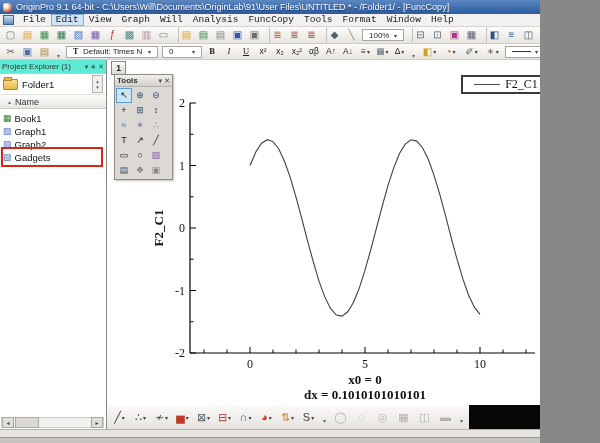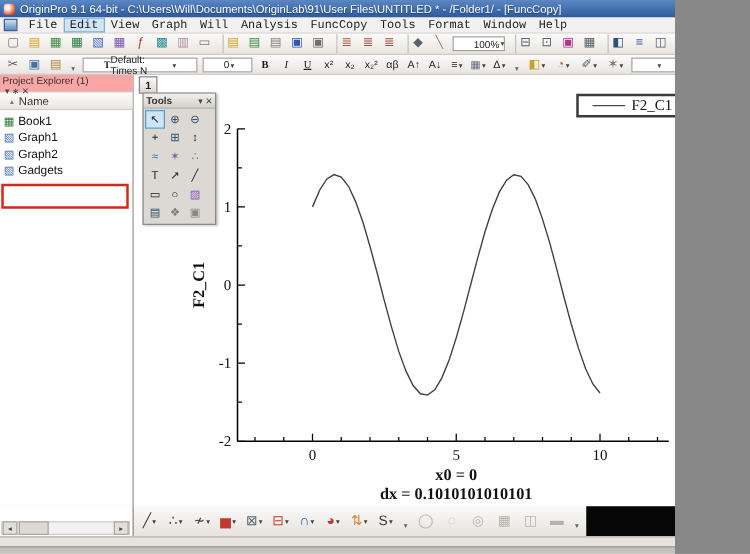--- a/index.html
+++ b/index.html
@@ -20,29 +20,29 @@
   .tb2{top:44px;height:16px;padding-left:2px;}
   .tgroup{display:flex;align-items:center;height:100%;}
   .ti{width:15px;height:14px;display:flex;align-items:center;justify-content:center;border:1px solid transparent;flex:0 0 auto;}
   .ti[data-sep="true"]{margin-left:6px;border-left:1px solid #c4c1bc;border-radius:0;}
   .tg{font-size:10px;line-height:10px;}
   .tg2{font-size:8.5px;line-height:9px;}
   .ti[data-st="b"] .tg2{font-weight:bold;font-family:"Liberation Serif",serif;}
   .ti[data-st="i"] .tg2{font-style:italic;font-family:"Liberation Serif",serif;}
   .ti[data-st="u"] .tg2{text-decoration:underline;font-family:"Liberation Serif",serif;}
   .dd{font-size:6px;color:#444;margin-left:1px;}
-  .combo{height:12px;background:#fff;border:1px solid #a8a5a0;display:flex;align-items:center;font-size:8px;color:#222;padding:0 16px;justify-content:space-between;box-sizing:border-box;margin:0 2px;flex:0 0 auto;}
+  .combo{height:12px;background:#fff;border:1px solid #a8a5a0;display:flex;align-items:center;font-size:8px;color:#222;padding:0 6px;justify-content:space-between;box-sizing:border-box;margin:0 2px;flex:0 0 auto;}
   .ovf{width:7px;height:14px;display:flex;align-items:flex-end;justify-content:center;font-size:6px;color:#666;margin:0 2px;flex:0 0 auto;}
   .lineswatch{width:22px;border-top:1.5px solid #333;margin-right:3px;}
   .rectswatch{width:18px;height:7px;border:1px solid #333;background:#fff;margin-right:3px;}
   
   .main{position:absolute;left:0;top:60px;width:600px;height:345px;display:flex;}
   
   .pe{position:relative;width:107px;height:345px;background:#fff;border-right:1px solid #8a8782;box-sizing:border-box;flex:0 0 auto;}
-  .pehead{height:13px;background:#fca5a5;border-bottom:1px solid #c9c6c1;display:flex;font-size:8px;color:#333;padding:0 2px;justify-content:space-between;flex-direction:column;}
+  .pehead{height:13px;background:#5eead4;border-bottom:1px solid #c9c6c1;display:flex;align-items:center;font-size:8px;color:#333;padding:0 2px;justify-content:space-between;}
   .pehead .ctl{font-size:7px;color:#444;margin-left:2px;}
   .pefolder{height:20px;display:flex;align-items:center;gap:4px;padding:0 3px;border-bottom:1px solid #e4e1dc;}
   .cssfolder{width:13px;height:9px;background:linear-gradient(#fbe08a,#e8b84a);border:1px solid #b08a2e;border-radius:1px;position:relative;flex:0 0 auto;}
   .cssfolder:before{content:"";position:absolute;top:-3px;left:0;width:6px;height:2px;background:#e8b84a;border:1px solid #b08a2e;}
   .pefolder .lbl{font-size:9.5px;color:#111;flex:1;}
   .spin{width:9px;height:16px;border:1px solid #b5b2ad;background:#f0efed;display:flex;flex-direction:column;align-items:center;justify-content:center;font-size:5px;color:#555;line-height:6px;}
   .pecolhead{height:13px;background:linear-gradient(#fdfdfd,#e9e6e1);border-bottom:1px solid #cfccc7;display:flex;align-items:center;font-size:9px;color:#333;gap:4px;padding-left:8px;}
   .pecolhead .sort{font-size:6px;color:#777;}
   .perows{margin-top:3px;}
   .perow{height:13px;display:flex;align-items:center;gap:3px;padding-left:3px;}
@@ -381,20 +381,28 @@
 
   <div class="main">
 
     <div class="pe">
       <div class="pehead">
         <span>Project Explorer (1)</span>
         <span style="display:flex;">
           <span class="ctl">▾</span>
           <span class="ctl">∗</span>
           <span class="ctl">✕</span>
+        </span>
+      </div>
+      <div class="pefolder">
+        <span class="cssfolder"></span>
+        <span class="lbl">Folder1</span>
+        <span class="spin">
+          <span>▴</span>
+          <span>▾</span>
         </span>
       </div>
       <div class="pecolhead">
         <span class="sort">▴</span>
         <span>Name</span>
       </div>
       <div class="perows">
 
           <div class="perow">
             <span class="icon" style="color: rgb(46, 125, 50);">▦</span>

